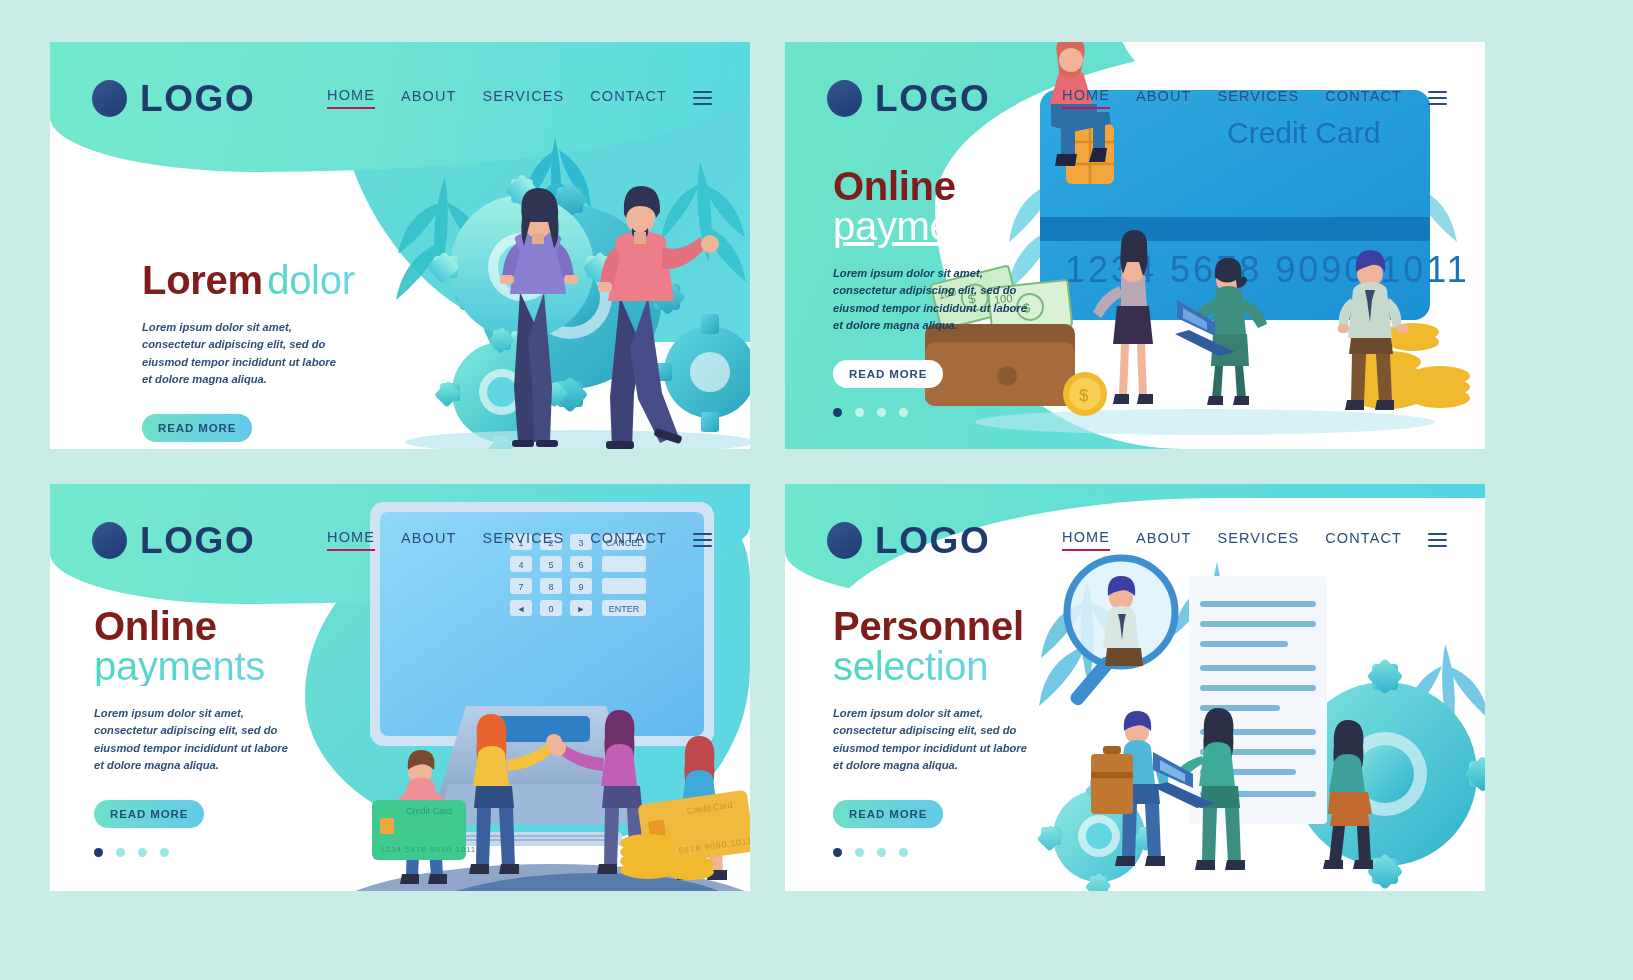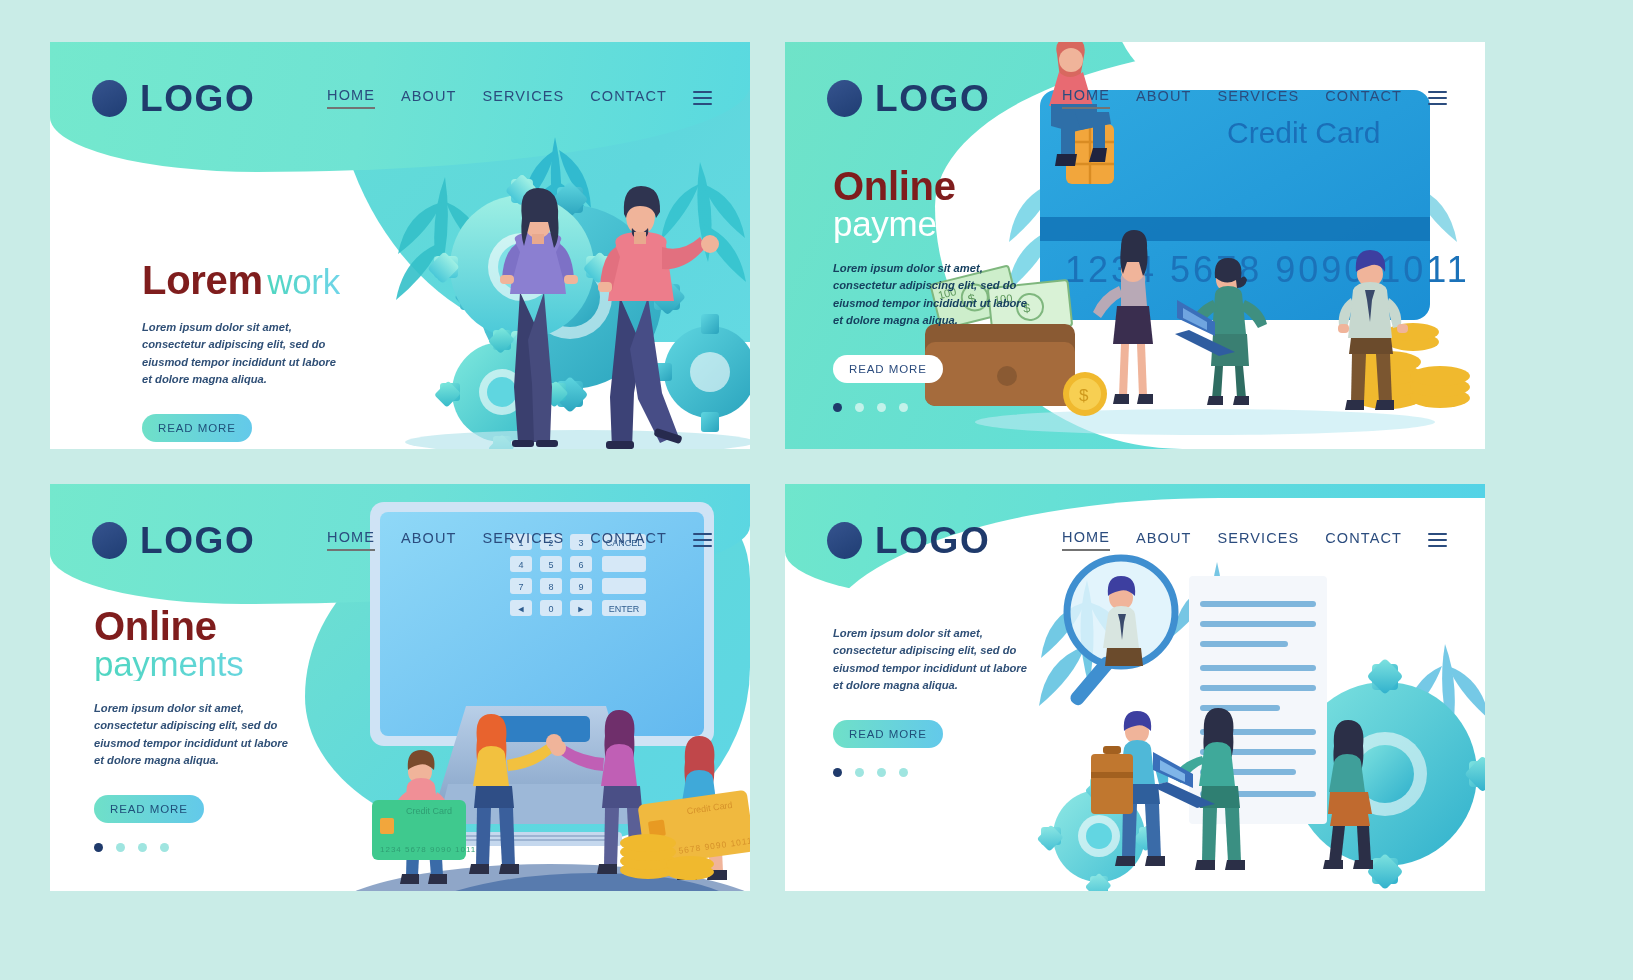--- a/index.html
+++ b/index.html
@@ -101,50 +101,50 @@
   }
   .logo-txt {
     margin-left: 13px; font-size: 37px; font-weight: bold;
     letter-spacing: 1.6px; color: #1f3a6b; line-height: 1;
   }
   .nav { margin-left: auto; margin-right: 38px; display: flex; align-items: center; gap: 26px; }
   .nav a {
     font-size: 14.5px; letter-spacing: 1.1px; color: #2b4c7e;
     text-decoration: none; font-weight: 500; padding-bottom: 4px;
   }
-  .nav a.active { border-bottom: 2px solid #737373; }
+  .nav a.active { border-bottom: 2px solid #be185d; }
   .burger { display: flex; flex-direction: column; gap: 3.5px; cursor: pointer; }
   .burger i { display: block; width: 19px; height: 2.6px; background: #2b4c7e; border-radius: 1px; }
 
   
   .copy { position: absolute; z-index: 20; }
   .p1 .copy { left: 92px; top: 218px; }
   .p2 .copy { left: 848px; top: 165px; }
   .p3 .copy { left: 92px; top: 620px; }
   .p4 .copy { left: 848px; top: 620px; }
   .panel .copy { left: 92px; }
 
   .title { line-height: 1.0; }
   .t-line1 { font-size: 40px; font-weight: bold; color: #1f3a6b; letter-spacing: -0.3px; }
-  .t-line2 { font-size: 35px; font-weight: 300; letter-spacing: -0.3px; }
+  .t-line2 { font-size: 40px; font-weight: 300; letter-spacing: -0.3px; text-decoration: underline; }
   .t-teal { background: linear-gradient(90deg,#4fd6c0 0%, #6fd5e8 100%);
             -webkit-background-clip: text; background-clip: text; color: transparent; }
   .t-white { color: #ffffff; }
   .t-navy { color: #7f1d1d; }
 
   .lorem {
     margin-top: 19px; font-size: 11.2px; font-style: italic; font-weight: bold;
     line-height: 1.55; color: #2f4f76; max-width: 205px;
   }
   .lorem.on-teal { color: #16405f; }
 
   .btn {
     margin-top: 26px; display: inline-block; padding: 8px 16px 8px 16px;
     border-radius: 14px; font-size: 11.5px; letter-spacing: 0.9px;
-    color: #1f4f7a; font-weight: 400;
+    color: #1f4f7a; font-weight: 700;
     background: linear-gradient(90deg,#6fe0c8 0%, #63c9ea 100%);
   }
   .btn.white { background: #ffffff; color: #2b4c7e; }
 
   .dots { margin-top: 20px; display: flex; gap: 13px; align-items: center; }
   .dots span { width: 9px; height: 9px; border-radius: 50%; background: #9fe5e0; display: block; }
   .dots span.on { background: #1f3a6b; }
   .dots.light span { background: #c3f2ea; }
   .dots.light span.on { background: #1f3a6b; }
 
@@ -309,21 +309,21 @@
               <i></i>
               <i></i>
               <i></i>
             </span>
         </nav>
       </div>
 
       <div class="copy" style="left:92px;top:218px;">
         <div class="title">
           <span class="t-line1 t-navy">Lorem</span>
-          <span class="t-line2 t-teal">work</span>
+          <span class="t-line2 t-teal">dolor</span>
         </div>
         <p class="lorem">Lorem ipsum dolor sit amet, consectetur adipiscing elit, sed do eiusmod tempor incididunt ut labore et dolore magna aliqua.</p>
         <div class="btn">READ MORE</div>
         
       </div>
     </div>
 
     <div class="panel p2">
       <div class="blob p2-bg"></div>
       <div class="blob p2-white"></div>
@@ -833,20 +833,24 @@
           <a href="#">CONTACT</a>
           <span class="burger">
               <i></i>
               <i></i>
               <i></i>
             </span>
         </nav>
       </div>
 
       <div class="copy" style="left:48px;top:122px;">
+        <div class="title">
+          <div class="t-line1 t-navy">Personnel</div>
+          <div class="t-line2 t-teal">selection</div>
+        </div>
         <p class="lorem">Lorem ipsum dolor sit amet, consectetur adipiscing elit, sed do eiusmod tempor incididunt ut labore et dolore magna aliqua.</p>
         <div class="btn">READ MORE</div>
         <div class="dots">
           <span class="on"></span>
           <span></span>
           <span></span>
           <span></span>
         </div>
       </div>
     </div>

